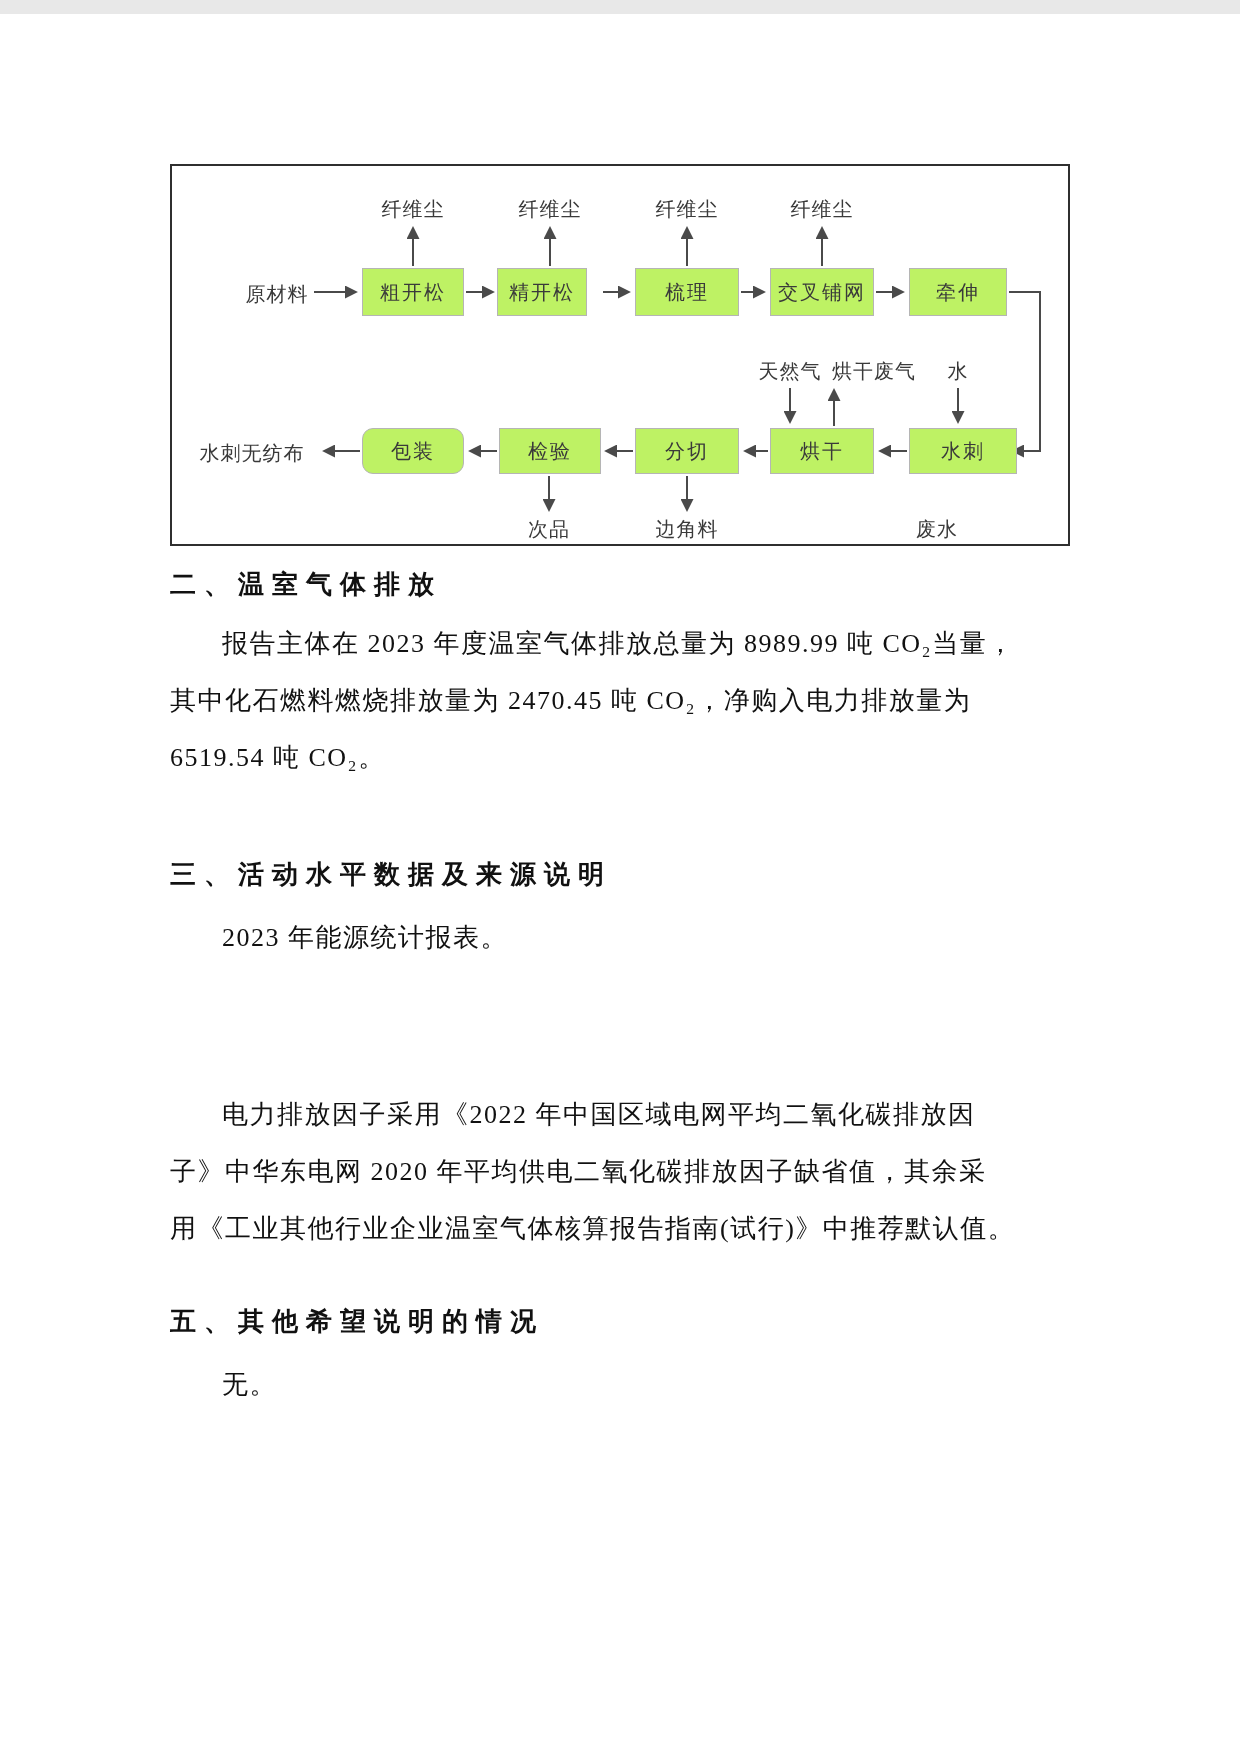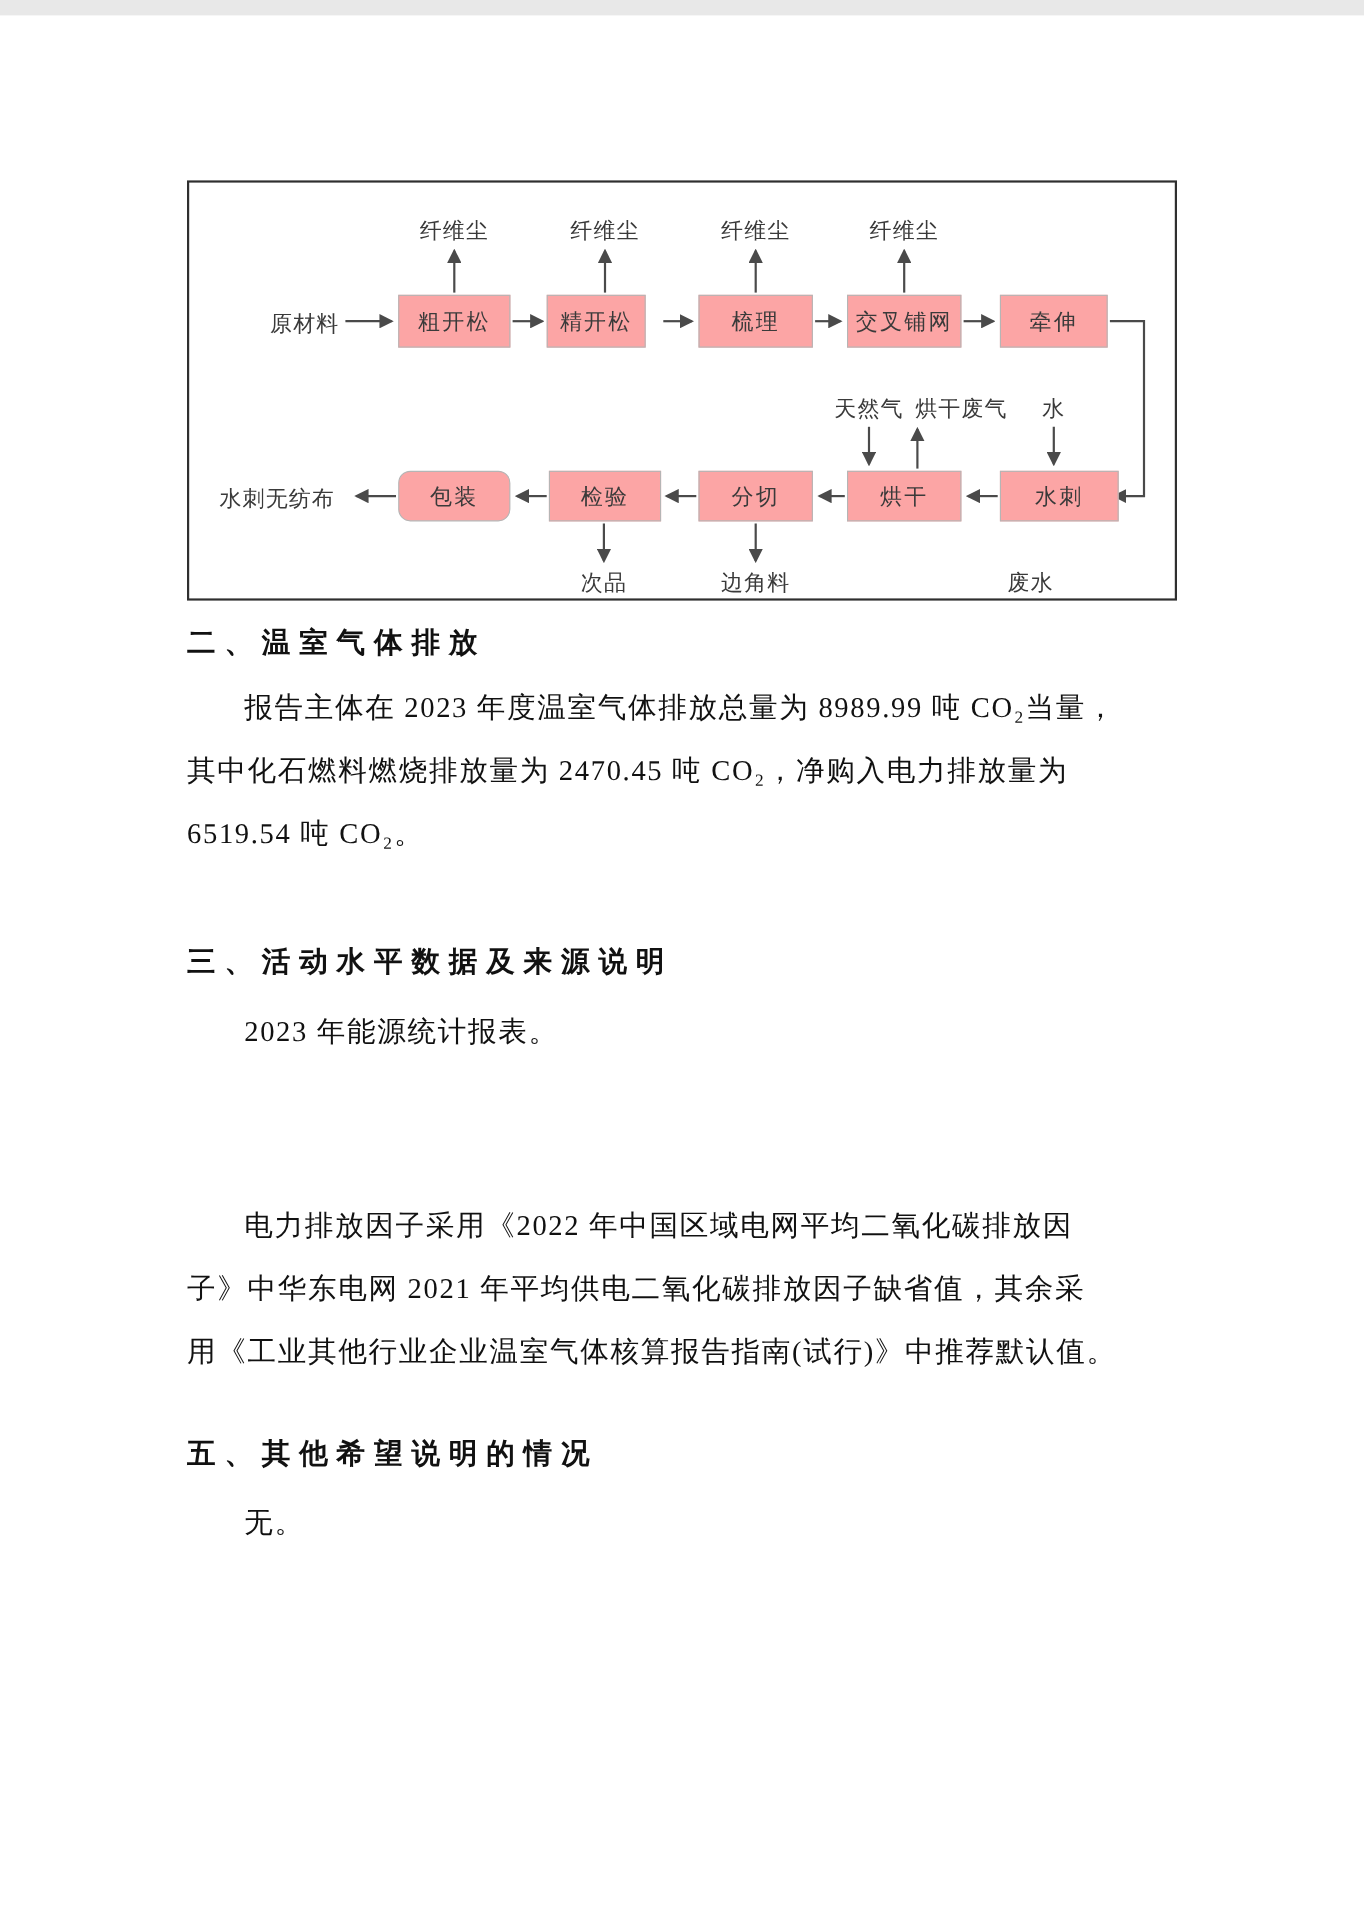--- a/index.html
+++ b/index.html
@@ -27,21 +27,21 @@
     width:900px;height:382px;
     border:2px solid var(--frame-border);
     background:#ffffff;
   }
   .frame svg{position:absolute;left:0;top:0;width:100%;height:100%;}
   .arrowline{stroke:var(--arrow);stroke-width:2;fill:none;}
   .ah{fill:var(--arrow);}
   .fc-box{
     position:absolute;height:48px;
     border:1px solid var(--box-border);
-    background:#fca5a5;
+    background:#bef264;
     display:flex;align-items:center;justify-content:center;
     font-family:"Liberation Sans", sans-serif;
     font-size:20px;letter-spacing:2px;color:var(--box-text);
     white-space:nowrap;
   }
   .fc-label{
     position:absolute;
     font-family:"Liberation Sans", sans-serif;
     font-size:20px;letter-spacing:1px;color:var(--box-text);
     text-align:center;white-space:nowrap;
@@ -130,19 +130,19 @@
 
   <div class="heading" style="top:553px;">二、温室气体排放</div>
   <div class="bodyline indent" style="top:612px;">报告主体在 2023 年度温室气体排放总量为 8989.99 吨 CO₂当量，</div>
   <div class="bodyline" style="top:669px;">其中化石燃料燃烧排放量为 2470.45 吨 CO₂，净购入电力排放量为</div>
   <div class="bodyline" style="top:726px;">6519.54 吨 CO₂。</div>
 
   <div class="heading" style="top:843px;">三、活动水平数据及来源说明</div>
   <div class="bodyline indent" style="top:906px;">2023 年能源统计报表。</div>
 
   <div class="bodyline indent" style="top:1083px;">电力排放因子采用《2022 年中国区域电网平均二氧化碳排放因</div>
-  <div class="bodyline" style="top:1140px;">子》中华东电网 2021 年平均供电二氧化碳排放因子缺省值，其余采</div>
+  <div class="bodyline" style="top:1140px;">子》中华东电网 2020 年平均供电二氧化碳排放因子缺省值，其余采</div>
   <div class="bodyline" style="top:1197px;">用《工业其他行业企业温室气体核算报告指南(试行)》中推荐默认值。</div>
 
   <div class="heading" style="top:1290px;">五、其他希望说明的情况</div>
   <div class="bodyline indent" style="top:1353px;">无。</div>
 
 </div>
 
 </body></html>

